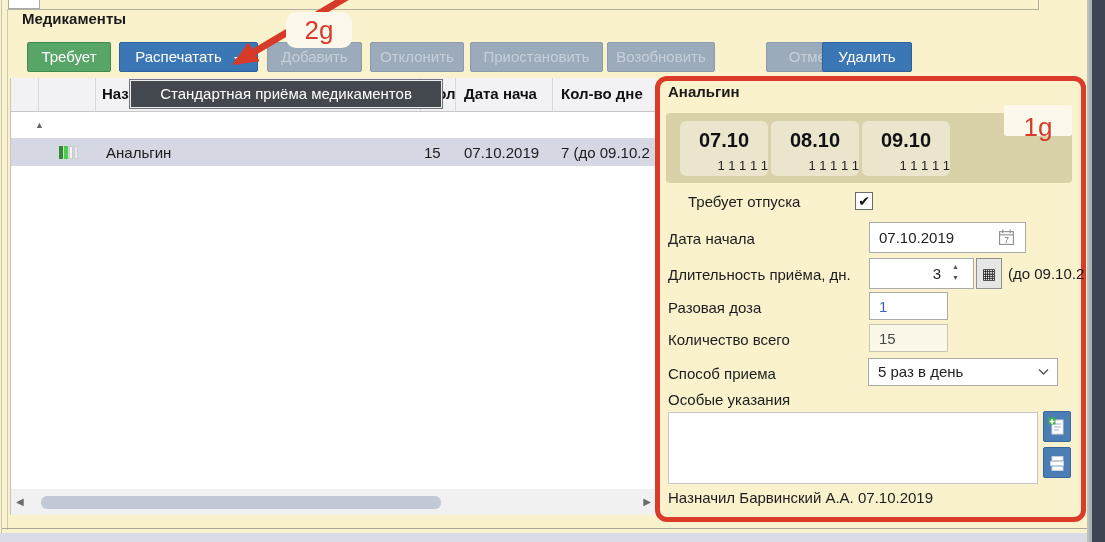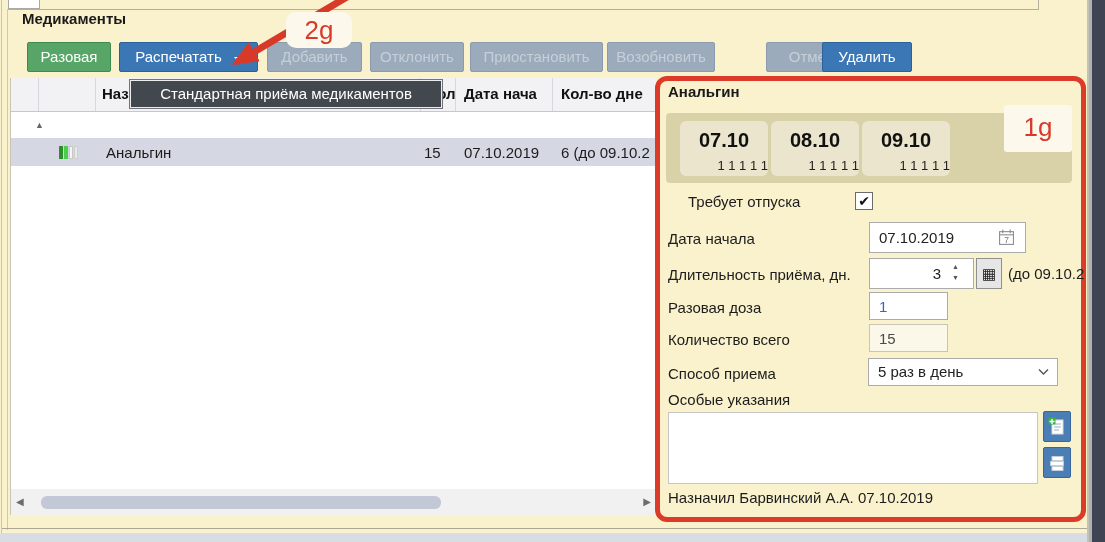--- a/index.html
+++ b/index.html
@@ -52,21 +52,21 @@
   .hs-arrow { position:absolute; top:7px; font-size:10px; color:#6c6c6c; cursor:pointer; }
   .hs-thumb { position:absolute; left:30px; top:7px; width:400px; height:13px; background:#c3c8d6; border-radius:6px; cursor:pointer; }
 
   
   .tooltip { left:130px; top:80px; width:312px; height:28px; background:#43484e; color:#fff; font-size:15px;
              text-align:center; line-height:26px; border:1px solid #ededed; box-shadow:0 0 0 1px #70747a; z-index:5; }
 
   
   .anno-box { background:#fdf8ec; color:#d83a2a; font-size:26px; text-align:center; border-radius:3px; z-index:7; }
   .anno-2g { left:286px; top:12px; width:66px; height:36px; line-height:36px;border-radius:10px; }
-  .anno-1g { left:1004px; top:105px; width:68px; height:47px; line-height:45px; z-index:7; }
+  .anno-1g { left:1004px; top:105px; width:68px; height:31px; line-height:45px; z-index:7; }
   .arrow-svg { left:0; top:0; z-index:6; pointer-events:none; }
 
   
   .panel { left:655px; top:76px; width:431px; height:446px; border:5px solid #dc3b2a; border-radius:12px; z-index:4; }
   .panel-title { left:668px; top:83px; font-size:15px; font-weight:bold; color:#1a1a1a; z-index:5; }
   .sched-strip { left:666px; top:113px; width:406px; height:70px; background:#d9d2a9; border-radius:4px; z-index:4; }
   .chip { position:absolute; top:8px; width:88px; height:55px; background:#eae5cc; border-radius:6px; }
   .chip-date { text-align:center; font-size:20px; font-weight:bold; color:#111; margin-top:8px; }
   .chip-doses { text-align:right; font-size:13px; color:#222; margin-top:6px; }
 
@@ -104,21 +104,21 @@
   <div class="abs edge-left2"></div>
   <div class="abs bottom-line"></div>
   <div class="abs bottom-strip"></div>
   <div class="abs right-line1"></div>
   <div class="abs right-line2"></div>
   <div class="abs right-dark"></div>
 
   <div class="abs page-title">Медикаменты</div>
 
   <div>
-    <div class="btn btn-green" style="left:27px;width:84px;"><span>Разовая</span></div>
+    <div class="btn btn-green" style="left:27px;width:84px;"><span>Требует</span></div>
     <div class="btn btn-blue" style="left:119px;width:139px;"><span>Распечатать</span><span class="caret-down"></span></div>
     <div class="btn btn-disabled" style="left:267px;width:95px;"><span>Добавить</span></div>
     <div class="btn btn-disabled" style="left:370px;width:94px;"><span>Отклонить</span></div>
     <div class="btn btn-disabled" style="left:470px;width:133px;"><span>Приостановить</span></div>
     <div class="btn btn-disabled" style="left:607px;width:108px;"><span>Возобновить</span></div>
     <div class="btn btn-disabled" style="left:718px;width:114px;margin-left:48px;"><span>Отменить</span></div>
     <div class="btn btn-blue" style="left:822px;width:90px;"><span>Удалить</span></div>
   </div>
 
   <div class="abs grid">
@@ -139,21 +139,21 @@
         <span class="status-icon">
             <i class="s1"></i>
             <i class="s2"></i>
             <i class="s3"></i>
             <i class="s4"></i>
           </span>
       </div>
       <div class="cell" style="width:325px;padding-left:10px;">Анальгин</div>
       <div class="cell" style="width:35px;padding-left:3px;">15</div>
       <div class="cell" style="width:97px;padding-left:8px;">07.10.2019</div>
-      <div class="cell" style="width:103px;padding-left:8px;">6 (до 09.10.2</div>
+      <div class="cell" style="width:103px;padding-left:8px;">7 (до 09.10.2</div>
     </div>
     <div class="hscroll">
       <span class="hs-arrow" style="left:5px;">◀</span>
       <span class="hs-arrow" style="right:5px;">▶</span>
       <div class="hs-thumb"></div>
     </div>
   </div>
 
   <div class="abs tooltip">Стандартная приёма медикаментов</div>
 

